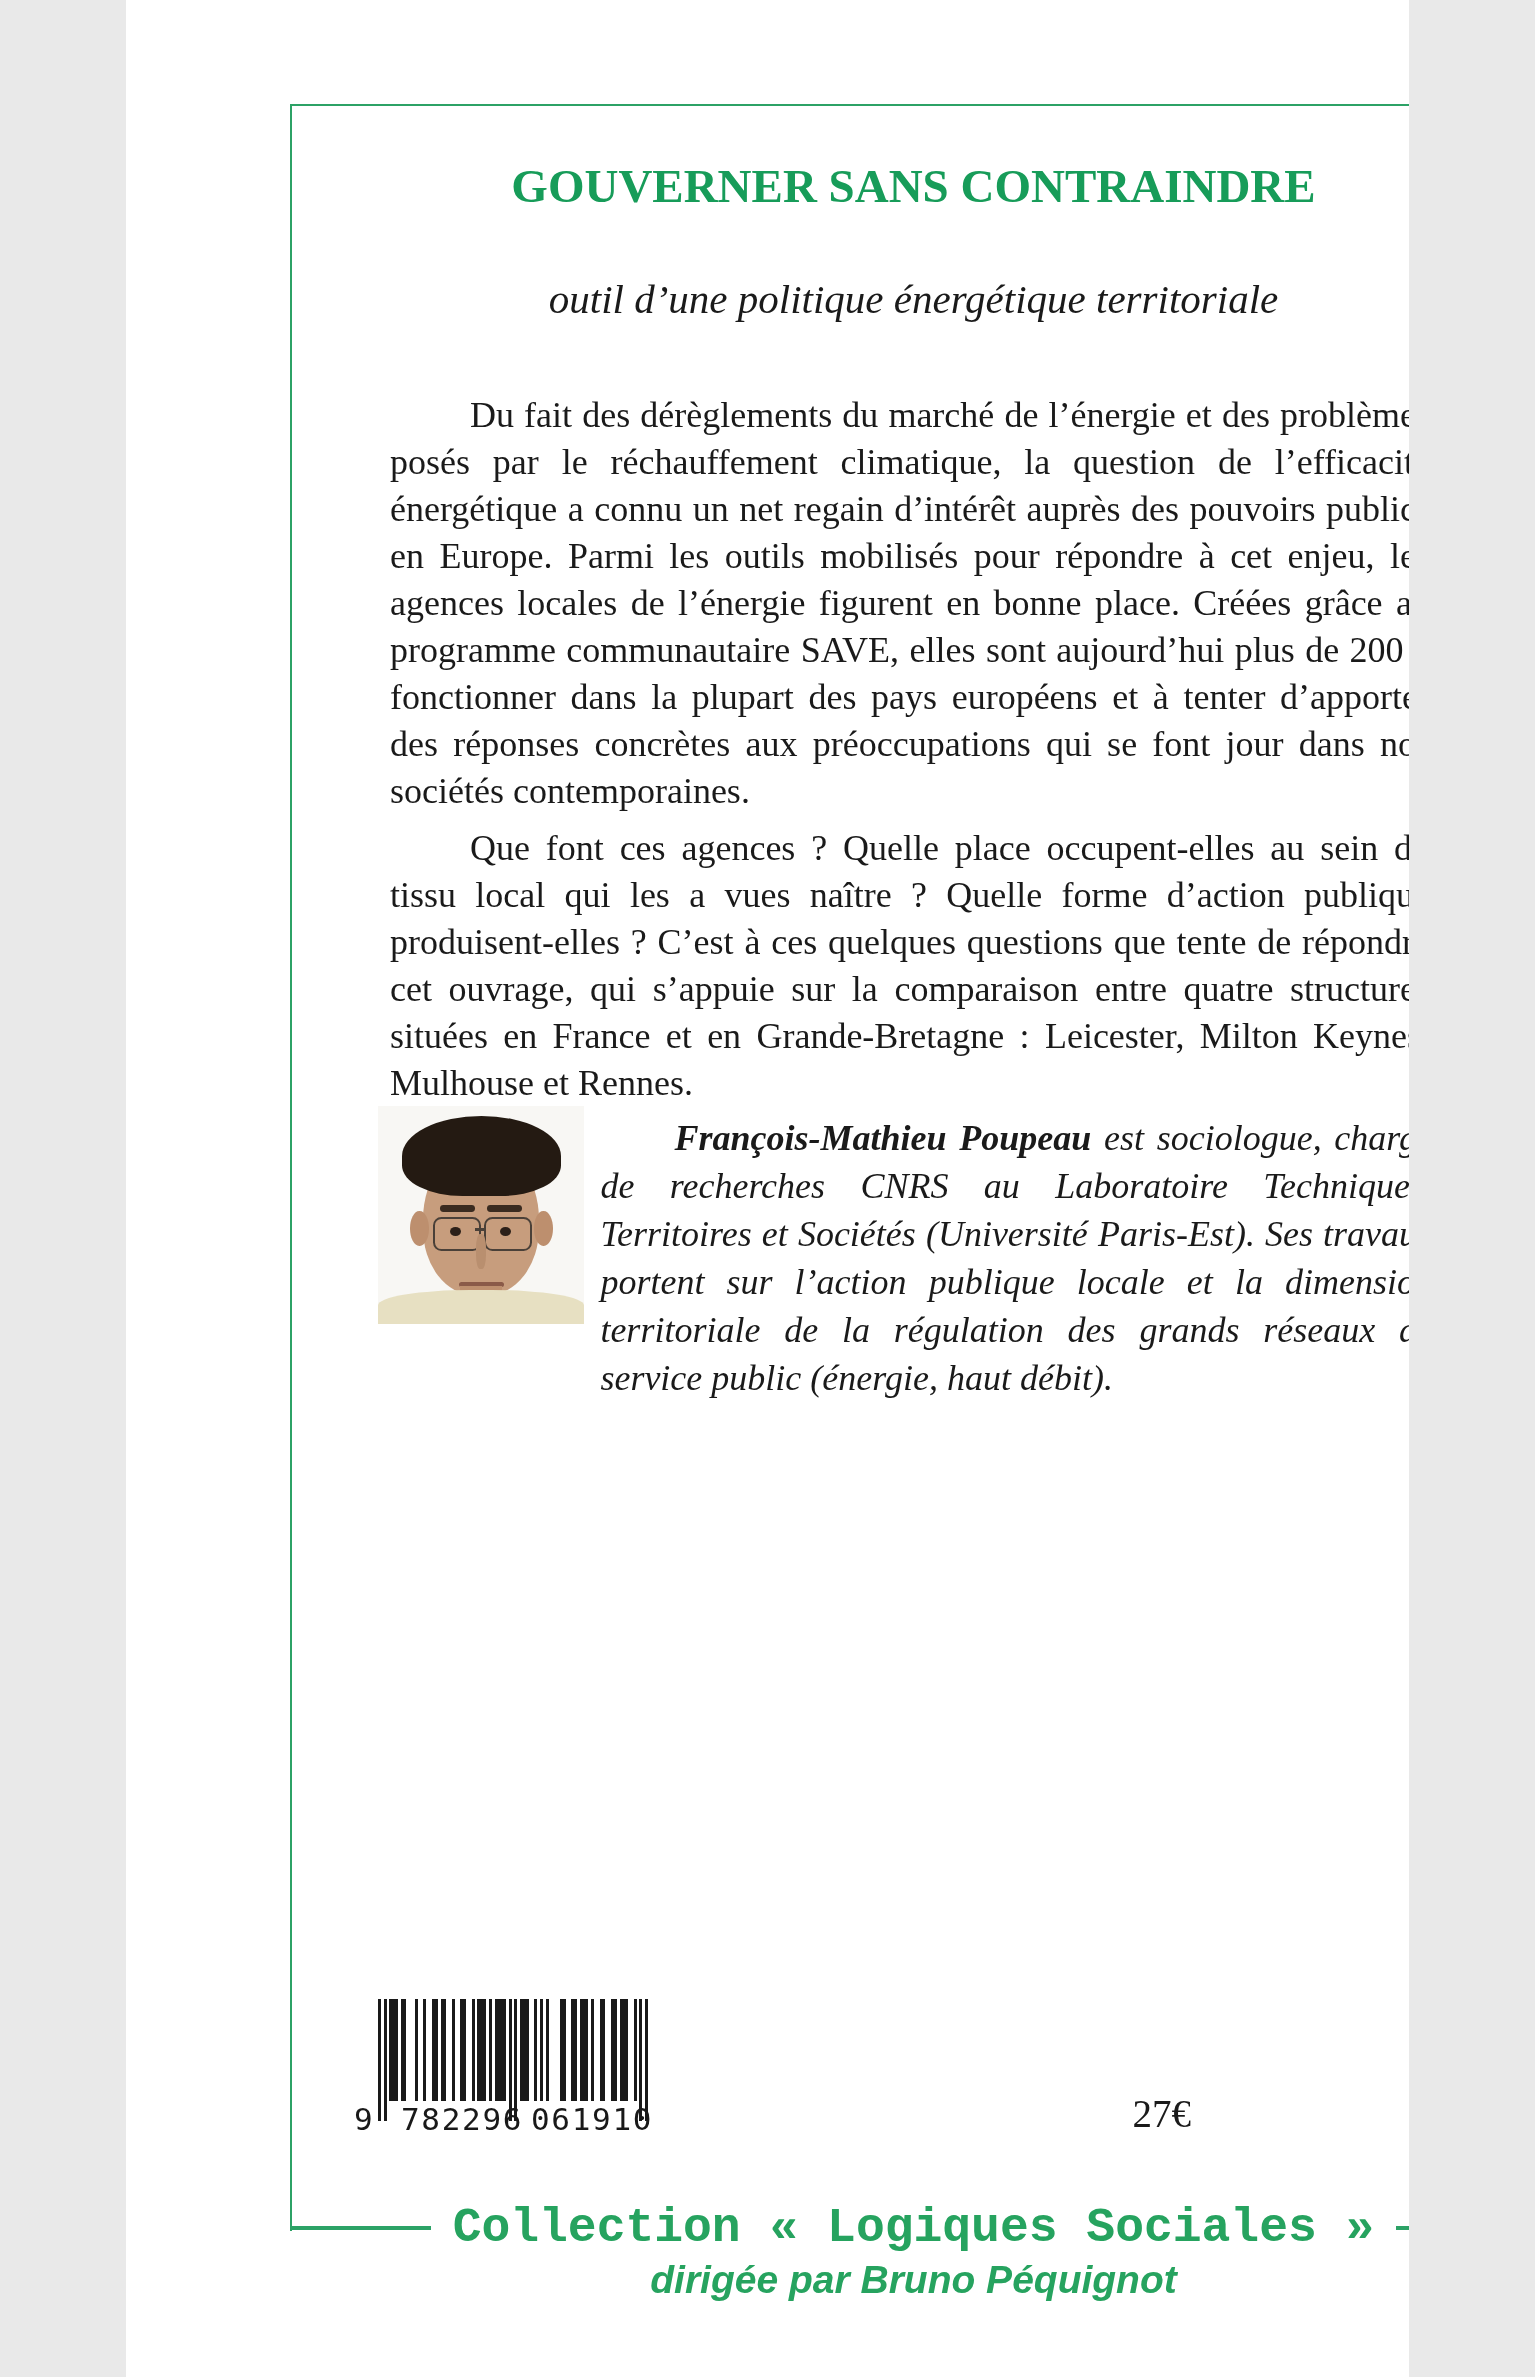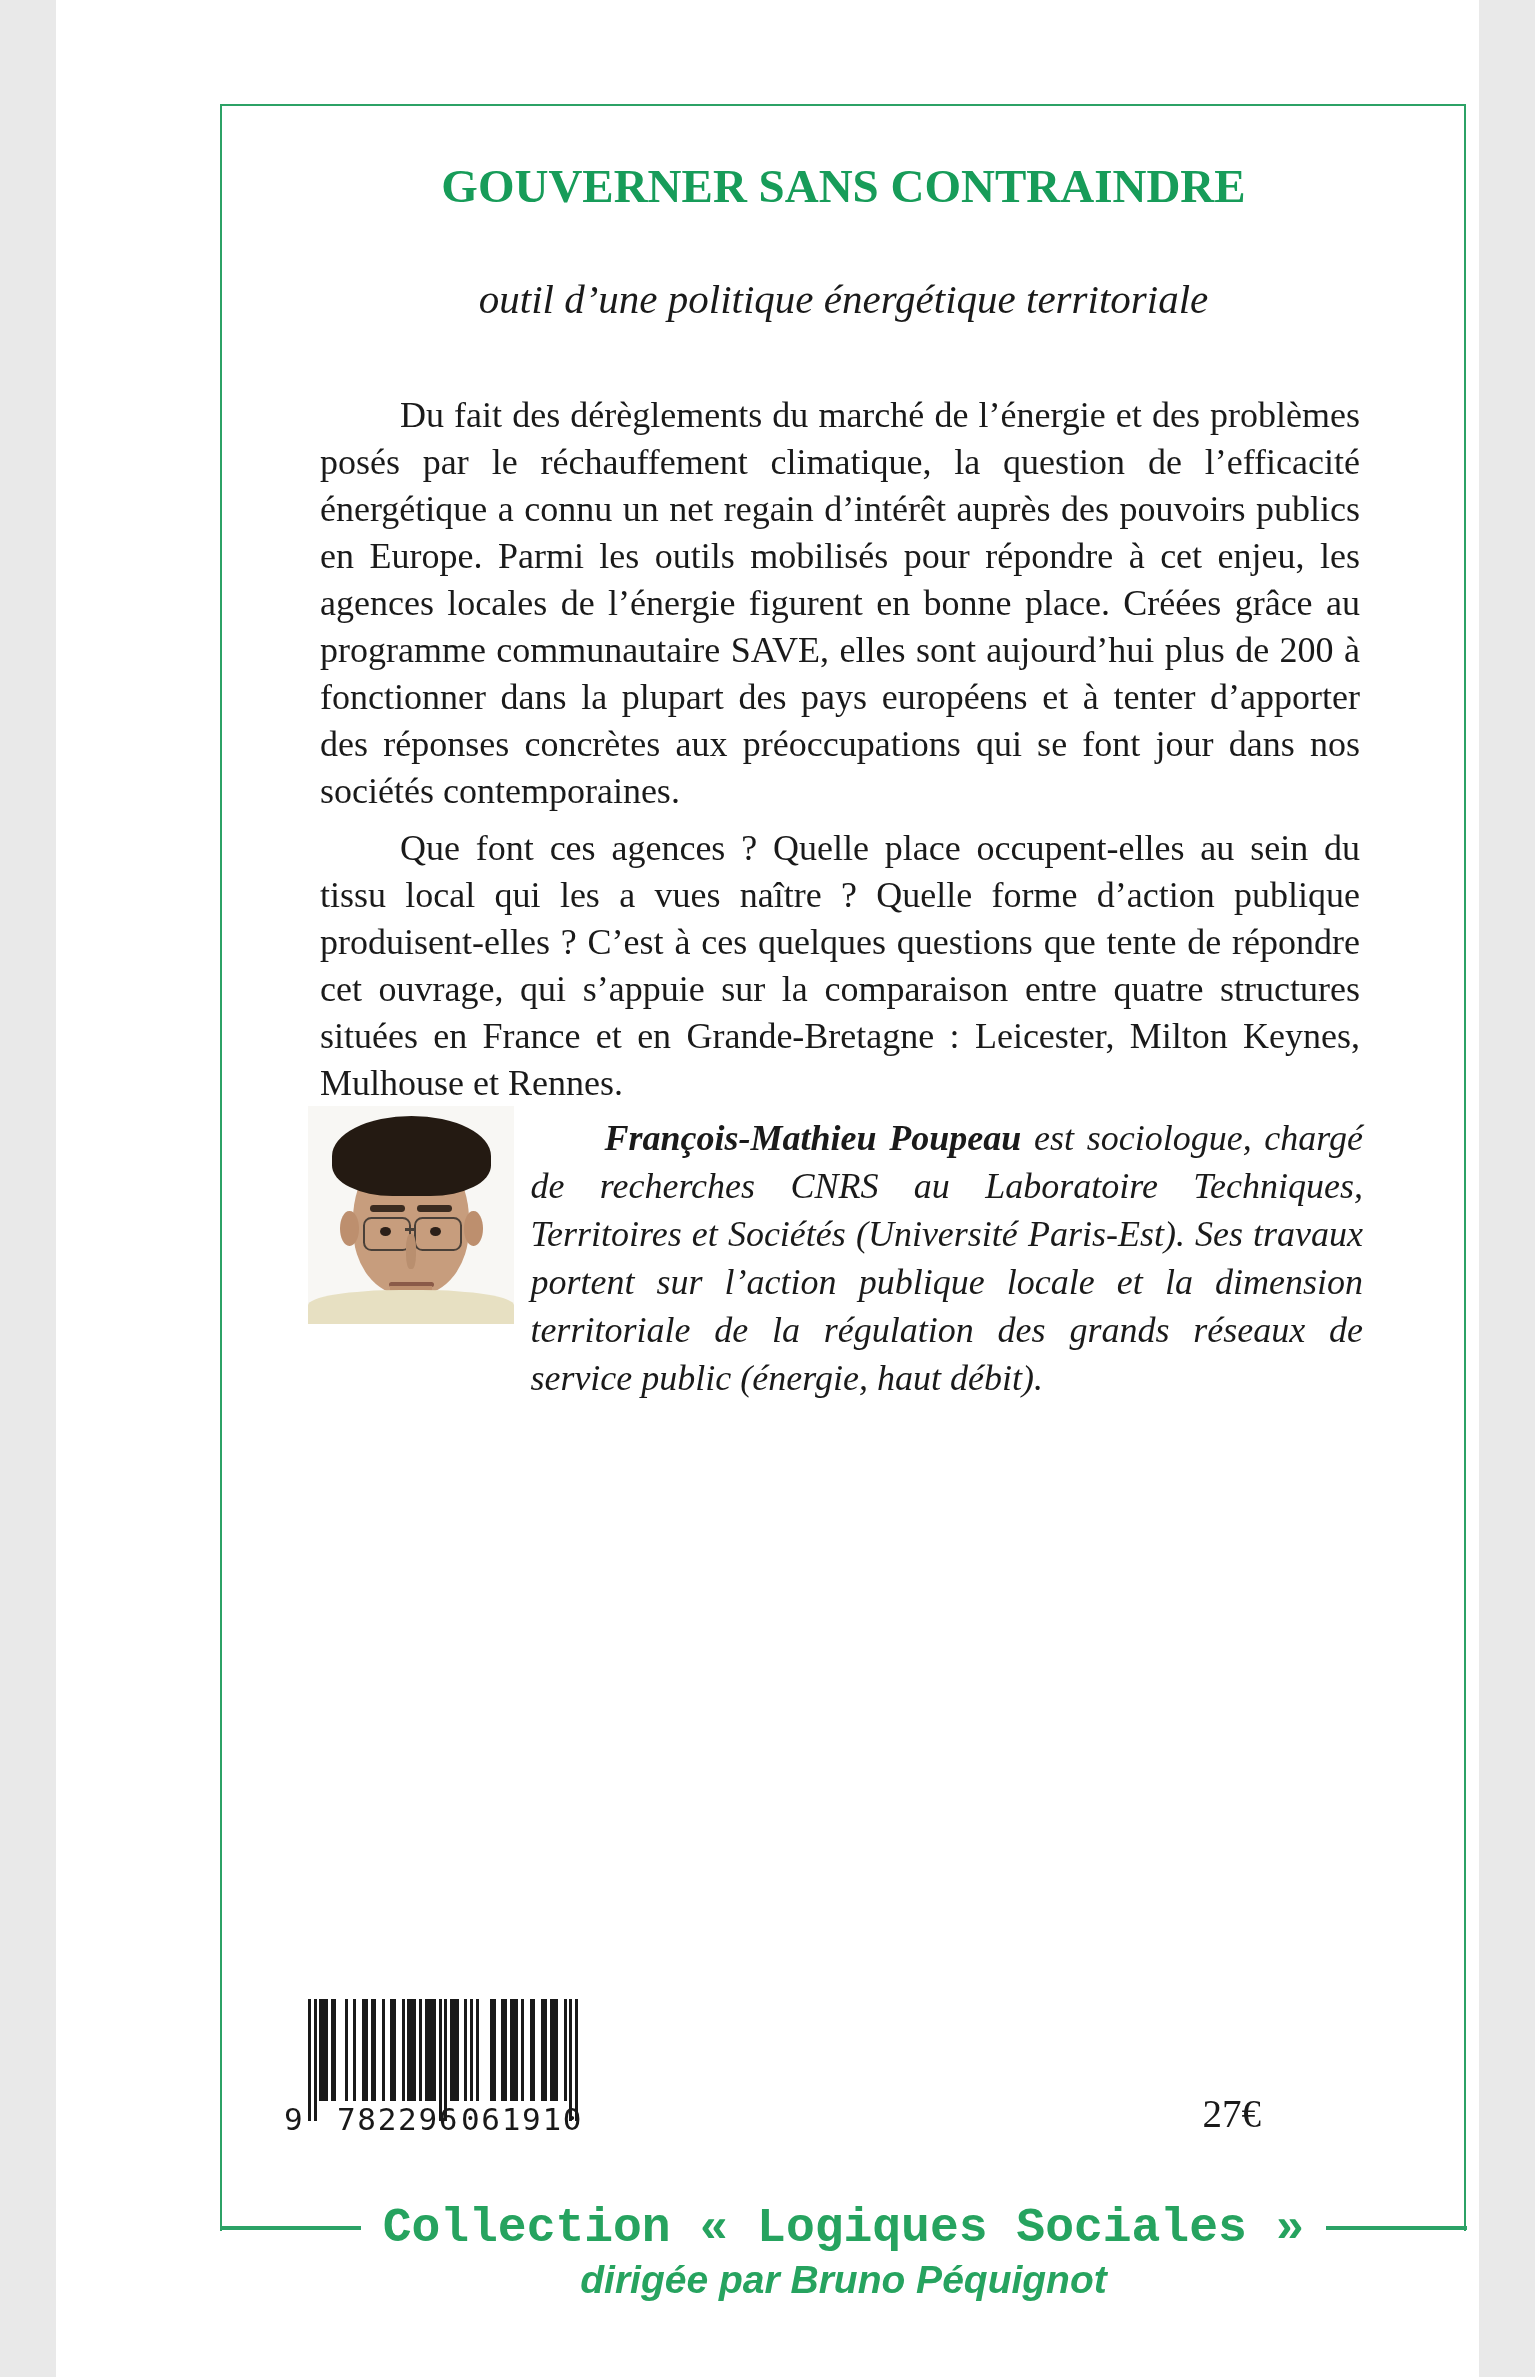--- a/index.html
+++ b/index.html
@@ -3,21 +3,21 @@
 <meta charset="utf-8">
 <style>
   :root{
     --frame-green:#2ca266;
     --title-green:#179c59;
     --footer-green:#26a35f;
     --ink:#1a1a1a;
   }
   html,body{margin:0;padding:0;background:#e9e9e9;}
   .page{
-    position:relative;width:1423px;height:2377px;margin:0 auto;
+    position:relative;width:1283px;height:2377px;margin:0 auto;
     background:#ffffff;color:var(--ink);
     font-family:"Liberation Serif",serif;overflow:hidden;
   }
   .frame{
     position:absolute;left:164px;top:104px;width:1242px;height:2125px;
     border-top:2.5px solid var(--frame-green);
     border-left:2.5px solid var(--frame-green);
     border-right:2.5px solid var(--frame-green);
   }
   .title{
@@ -63,21 +63,21 @@
   }
   .bio-name{font-weight:700;}
   .barcode{position:absolute;left:233px;top:1999px;width:298px;height:138px;}
   .bc-svg{position:absolute;left:18.5px;top:0;width:270px;height:122px;}
   .bc-svg rect{fill:#191919;}
   .bc-digit{
     position:absolute;top:101px;height:39px;line-height:39px;
     font-family:"DejaVu Sans Mono",monospace;font-size:31px;color:#191919;
   }
   .bc-first{left:-5px;width:23.5px;text-align:left;}
-  .bc-left{left:48px;width:109px;text-align:right;letter-spacing:1.7px;}
+  .bc-left{left:42px;width:109px;text-align:right;letter-spacing:1.7px;}
   .bc-right{left:172px;width:109px;text-align:center;letter-spacing:1.7px;}
   .isbn{position:absolute;right:218px;top:2024px;font-size:39px;}
   .price{position:absolute;right:218px;top:2091px;font-size:39px;}
   .banner{
     position:absolute;left:164px;top:2201px;width:1247px;
     display:flex;align-items:center;column-gap:22px;
     font-family:Liberation Mono, monospace;
   }
   .hline{flex:1 1 auto;height:3.4px;background:var(--frame-green);}
   .coll-title{font-size:48px;font-weight:700;color:var(--footer-green);white-space:nowrap;}

